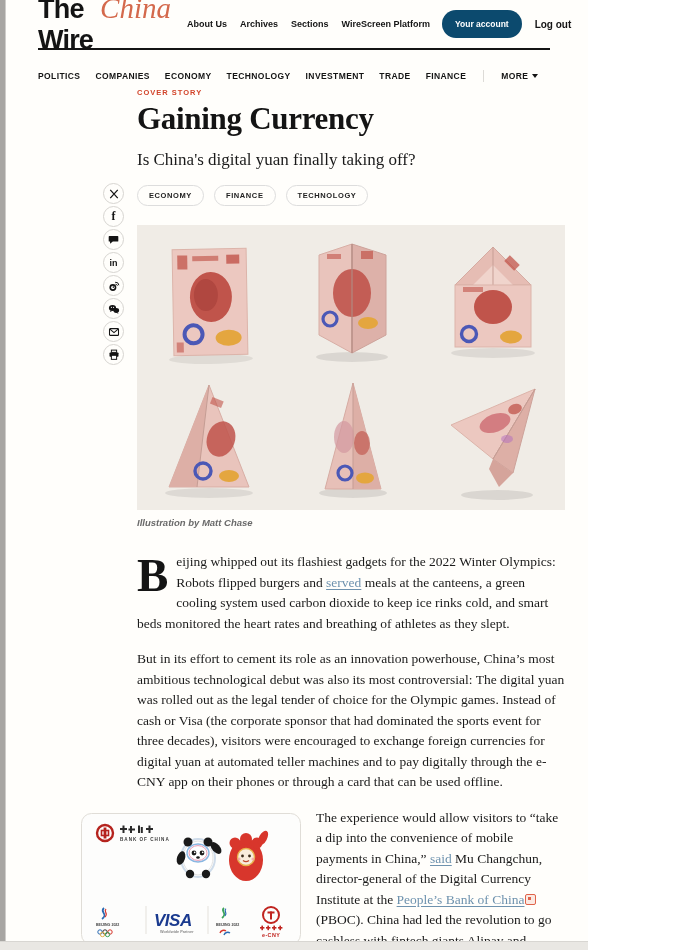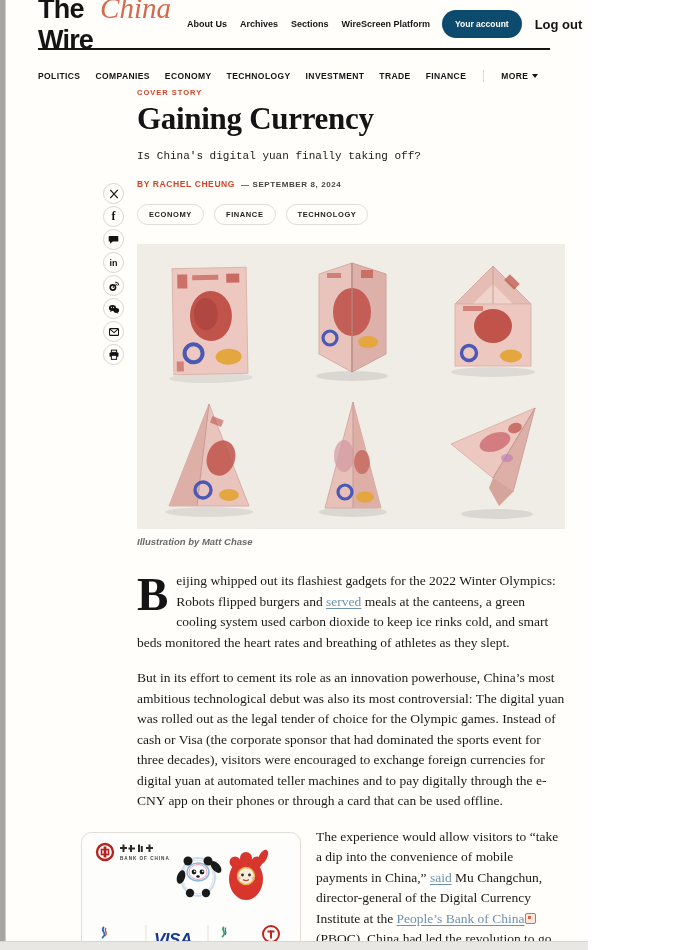--- a/index.html
+++ b/index.html
@@ -11,21 +11,21 @@
 
   
   header.topbar{margin:0 38px;height:48px;display:flex;align-items:center;border-bottom:2px solid #141414;}
   .logo{display:flex;align-items:baseline;cursor:pointer;}
   .logo-primary{font-weight:800;font-size:27px;letter-spacing:-.8px;color:#141414;}
   .logo-secondary{font-family:"Liberation Serif","DejaVu Serif",serif;font-style:italic;font-size:29px;color:#d4694c;margin-left:7px;}
   .topnav{display:flex;gap:13px;margin-left:16px;}
   .topnav a{font-size:9px;font-weight:700;color:#141414;text-decoration:none;white-space:nowrap;}
   .account-btn{margin-left:12px;background:#0c4a6e;color:#fff;border:none;border-radius:15px;
                padding:9px 13px;font-size:8.5px;font-weight:700;cursor:pointer;white-space:nowrap;}
-  .logout{margin-left:13px;font-size:13px;font-weight:700;color:#141414;text-decoration:none;white-space:nowrap;}
+  .logout{margin-left:13px;font-size:10px;font-weight:700;color:#141414;text-decoration:none;white-space:nowrap;}
   .vsep{width:1px;height:18px;background:#d9d7d3;margin:0 10px;}
   .hd-icon{width:17px;height:17px;display:flex;align-items:center;justify-content:center;cursor:pointer;}
   .hd-icon svg{display:block;}
   .hd-letter{font-weight:800;font-size:13px;color:#141414;}
 
   
   nav.catnav{margin:0 38px;padding-top:20px;display:flex;align-items:center;gap:15px;}
   nav.catnav a{font-size:8.5px;font-weight:800;letter-spacing:.4px;color:#141414;text-decoration:none;}
   .catsep{width:1px;height:12px;background:#dddbd7;margin:0 2px;}
   .caret{display:inline-block;width:0;height:0;border-left:3px solid transparent;border-right:3px solid transparent;
@@ -36,21 +36,21 @@
   .share-btn{width:21px;height:21px;border-radius:50%;border:1px solid #d7d5d1;background:#fffefb;
              display:flex;align-items:center;justify-content:center;cursor:pointer;padding:0;}
   .share-btn svg{display:block;}
   .share-letter{font-weight:800;font-size:10px;color:#141414;font-family:"Liberation Sans",sans-serif;}
 
   
   main.article{margin:6px 0 0 137px;width:428px;}
   .kicker{font-size:7.5px;font-weight:800;letter-spacing:1px;color:#d2442a;}
   h1.title{margin:4px 0 12px;font-family:"Liberation Serif","DejaVu Serif",serif;font-weight:700;
            font-size:31px;letter-spacing:-.3px;color:#141414;}
-  .subtitle{margin-top:13px;font-family:Liberation Mono, monospace;font-size:11px;color:#1a1a1a;}
+  .subtitle{margin-top:13px;font-family:Liberation Serif, serif;font-size:17px;color:#1a1a1a;}
   .byline-row{margin-top:17px;display:flex;align-items:baseline;gap:6px;}
   .byline{font-size:8.5px;font-weight:800;letter-spacing:.6px;color:#d2442a;}
   .date{font-size:8px;font-weight:700;letter-spacing:.6px;color:#444;}
   .tags{margin-top:15px;display:flex;gap:10px;}
   .tag{border:1px solid #ddd;border-radius:12px;padding:5px 11px;font-size:7.5px;font-weight:700;
        letter-spacing:.6px;color:#222;background:#fffefb;cursor:pointer;}
 
   figure.hero{margin:19px 0 0;}
   figure.hero svg{display:block;}
   .hero-caption{margin-top:7px;font-size:9.5px;font-style:italic;color:#6a6a6a;font-weight:700;}
@@ -167,24 +167,20 @@
           <rect x="2" y="4.8" width="12" height="5.4" rx="1" fill="#141414"></rect>
           <rect x="4.5" y="8.4" width="7" height="5.4" fill="#fff" stroke="#141414" stroke-width="1.3"></rect>
         </svg>
     </button>
   </div>
 
   <main class="article">
     <div class="kicker">COVER STORY</div>
     <h1 class="title">Gaining Currency</h1>
     <div class="subtitle">Is China's digital yuan finally taking off?</div>
-    <div class="byline-row">
-      <span class="byline">BY RACHEL CHEUNG</span>
-      <span class="date">— SEPTEMBER 8, 2024</span>
-    </div>
     <div class="tags">
       <button class="tag">ECONOMY</button>
       <button class="tag">FINANCE</button>
       <button class="tag">TECHNOLOGY</button>
     </div>
 
     <figure class="hero">
       <svg width="428" height="285" viewBox="0 0 428 285">
         <rect width="428" height="285" fill="#f0ece6"></rect>
 

